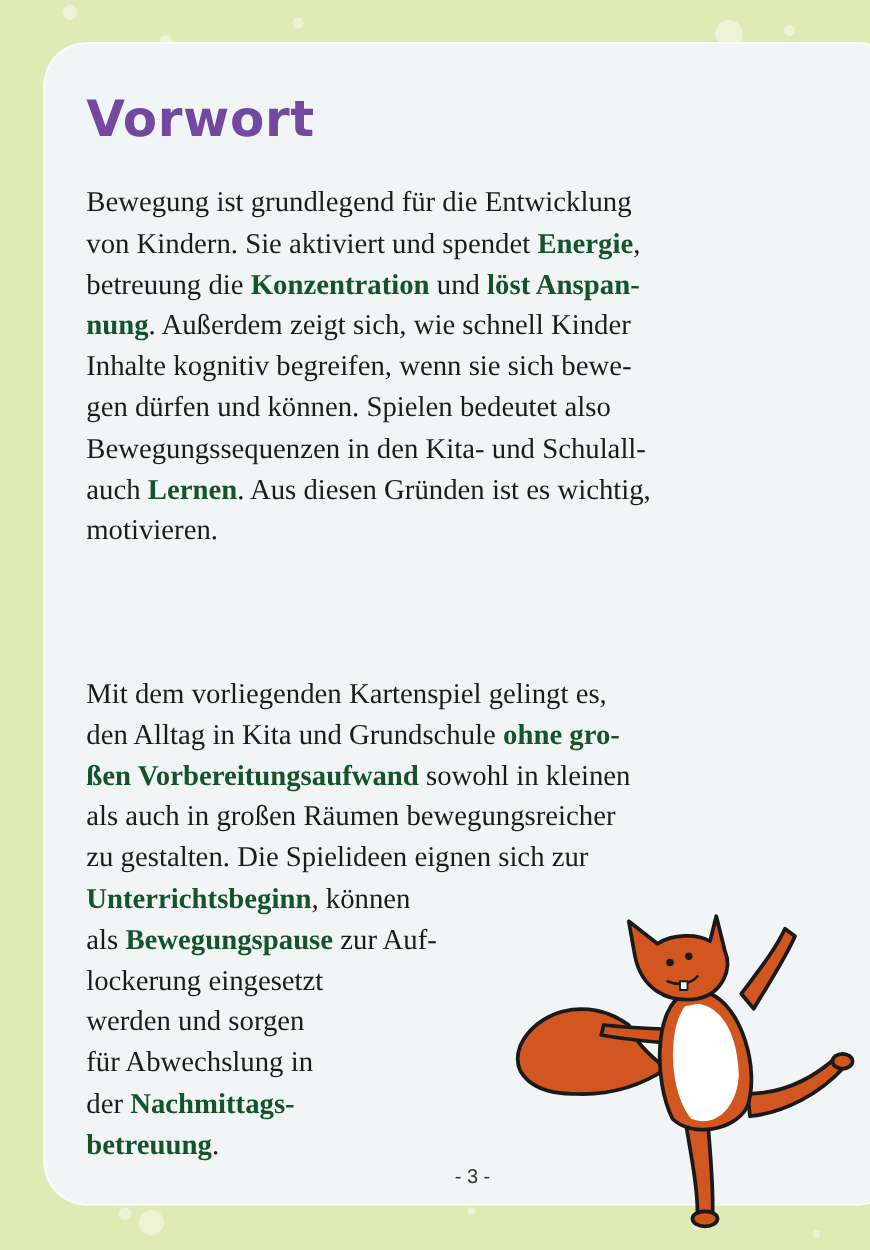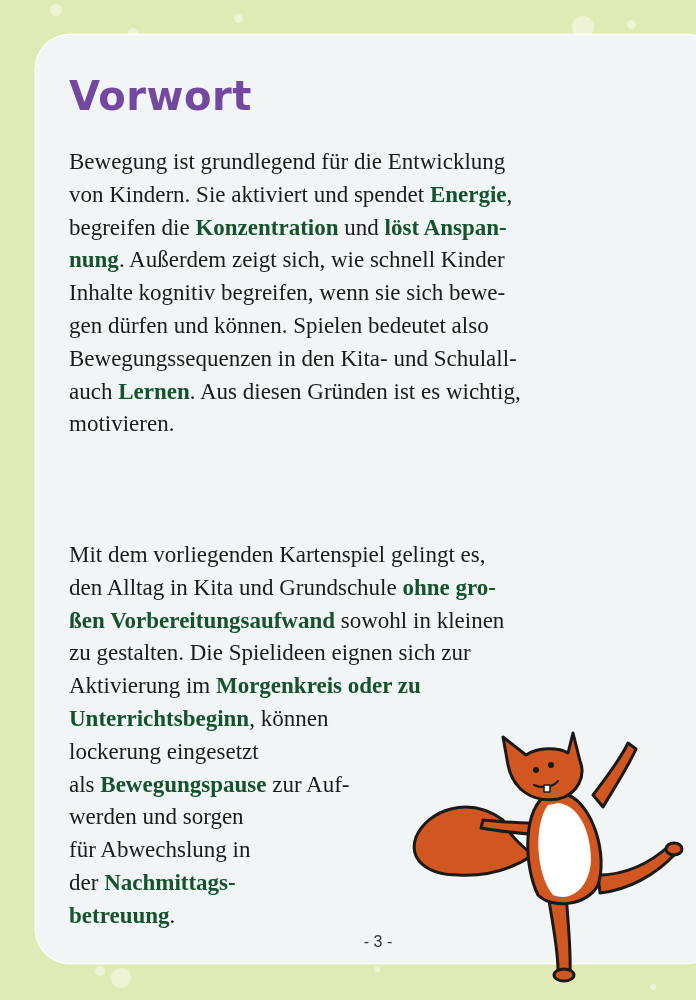--- a/index.html
+++ b/index.html
@@ -57,37 +57,37 @@
   <div class="bubble" style="left:554px;top:978px;width:6px;height:6px"></div>
   <div class="bubble" style="left:650px;top:984px;width:6px;height:6px"></div>
 </div>
 
 <div class="card">
   <h1 class="title">Vorwort</h1>
 
   <p class="para p1">
       <span class="line"><span>Bewegung ist grundlegend für die Entwicklung</span></span>
       <span class="line"><span>von Kindern. Sie aktiviert und spendet </span><span class="hl">Energie</span><span>,</span></span>
-      <span class="line"><span>begreifen die </span><span class="hl">Konzentration</span><span> und </span><span class="hl">löst Anspan-</span></span>
+      <span class="line"><span>betreuung die </span><span class="hl">Konzentration</span><span> und </span><span class="hl">löst Anspan-</span></span>
       <span class="line"><span class="hl">nung</span><span>. Außerdem zeigt sich, wie schnell Kinder</span></span>
       <span class="line"><span>Inhalte kognitiv begreifen, wenn sie sich bewe-</span></span>
       <span class="line"><span>gen dürfen und können. Spielen bedeutet also</span></span>
       <span class="line"><span>Bewegungssequenzen in den Kita- und Schulall-</span></span>
       <span class="line"><span>auch </span><span class="hl">Lernen</span><span>. Aus diesen Gründen ist es wichtig,</span></span>
       <span class="line"><span>motivieren.</span></span>
     </p>
   <p class="para p2">
       <span class="line"><span>Mit dem vorliegenden Kartenspiel gelingt es,</span></span>
       <span class="line"><span>den Alltag in Kita und Grundschule </span><span class="hl">ohne gro-</span></span>
       <span class="line"><span class="hl">ßen Vorbereitungsaufwand</span><span> sowohl in kleinen</span></span>
+      <span class="line"><span>als auch in großen Räumen bewegungsreicher</span></span>
       <span class="line"><span>zu gestalten. Die Spielideen eignen sich zur</span></span>
-      <span class="line"><span>Aktivierung im </span><span class="hl">Morgenkreis oder zu</span></span>
       <span class="line"><span class="hl">Unterrichtsbeginn</span><span>, können</span></span>
+      <span class="line"><span>als </span><span class="hl">Bewegungspause</span><span> zur Auf-</span></span>
       <span class="line"><span>lockerung eingesetzt</span></span>
-      <span class="line"><span>als </span><span class="hl">Bewegungspause</span><span> zur Auf-</span></span>
       <span class="line"><span>werden und sorgen</span></span>
       <span class="line"><span>für Abwechslung in</span></span>
       <span class="line"><span>der </span><span class="hl">Nachmittags-</span></span>
       <span class="line"><span class="hl">betreuung</span><span>.</span></span>
     </p>
 
   <svg class="squirrel" viewBox="0 0 300 265">
     <g stroke="#1a1a1a" stroke-width="3" stroke-linejoin="round" stroke-linecap="round">
 
       <path d="M95,95 C60,70 20,85 8,112 C0,135 20,150 50,150 C85,152 110,140 125,130 C110,118 100,108 95,95 Z" fill="#d2561f"></path>

